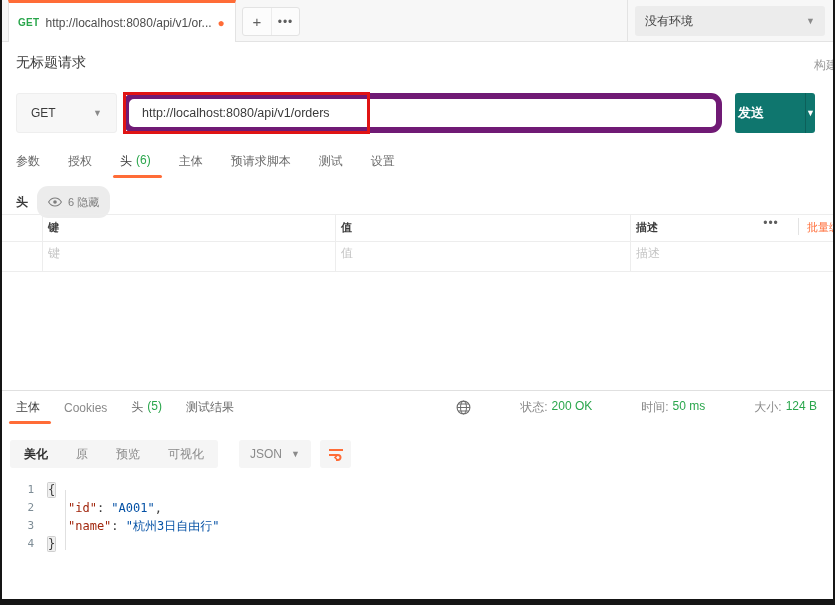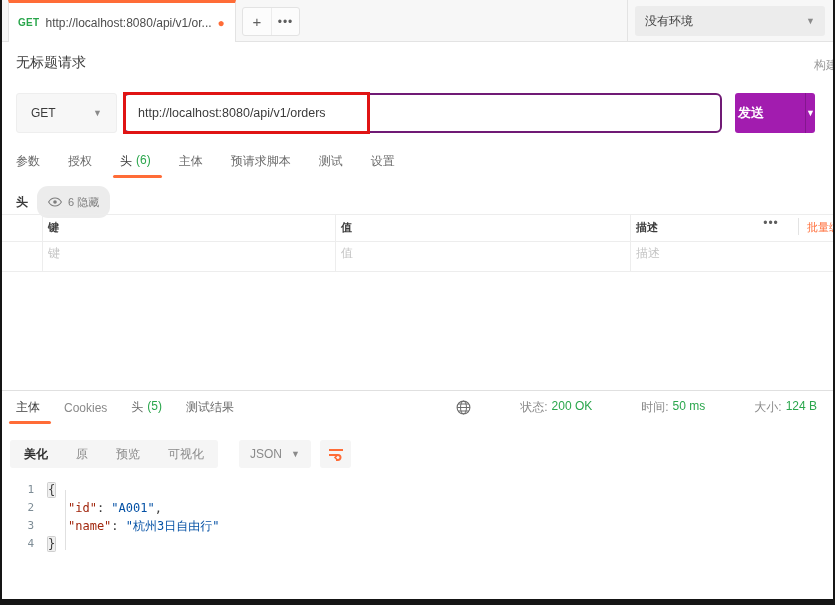--- a/index.html
+++ b/index.html
@@ -24,24 +24,24 @@
   .env-select{position:absolute;left:633px;right:8px;top:6px;height:30px;background:#ececec;border-radius:3px;
     display:flex;align-items:center;padding:0 10px;font-size:12px;color:#3b3b3b;cursor:pointer;}
   .env-caret{margin-left:auto;color:#8a8a8a;font-size:9px;}
   
   .req-title{position:absolute;left:14px;top:54px;font-size:14px;color:#3b3b3b;}
   .build-label{position:absolute;left:812px;top:57px;font-size:12px;color:#9b9b9b;white-space:nowrap;}
   
   .method-select{position:absolute;left:14px;top:93px;width:101px;height:40px;background:#f7f7f7;border:1px solid #eee;
     border-radius:3px;display:flex;align-items:center;padding:0 14px;font-size:12px;color:#3b3b3b;cursor:pointer;}
   .method-caret{margin-left:auto;color:#8a8a8a;font-size:9px;}
-  .url-input{position:absolute;left:121px;top:93px;width:599px;height:40px;background:#fff;border:2px solid #701a75;
-    border-radius:6px;display:flex;align-items:center;padding:0 13px;font-size:12.5px;color:#3b3b3b;cursor:text;}
+  .url-input{position:absolute;left:121px;top:93px;width:599px;height:40px;background:#fff;border:6px solid #701a75;
+    border-radius:11px;display:flex;align-items:center;padding:0 13px;font-size:12.5px;color:#3b3b3b;cursor:text;}
   .red-annotation{position:absolute;left:121px;top:92px;width:247px;height:42px;border:3px solid #e01414;z-index:6;pointer-events:none;}
-  .send-btn{position:absolute;left:733px;top:93px;width:80px;height:40px;background:#a21caf;border-radius:3px;display:flex;color:#fff;z-index:2;gap:38px;}
+  .send-btn{position:absolute;left:733px;top:93px;width:80px;height:40px;background:#0f766e;border-radius:3px;display:flex;color:#fff;z-index:2;gap:38px;}
   .send-main{width:66px;display:flex;align-items:center;justify-content:center;font-size:13px;font-weight:bold;cursor:pointer;}
   .send-caret{flex:1;border-left:1px solid rgba(0,0,0,.18);display:flex;align-items:center;justify-content:center;font-size:9px;cursor:pointer;}
   
   .req-tabs{position:absolute;left:14px;top:148px;height:26px;display:flex;gap:28px;align-items:center;font-size:12px;color:#6b6b6b;}
   .rtab{position:relative;display:flex;gap:4px;cursor:pointer;white-space:nowrap;}
   .rtab.active .t{color:#3b3b3b;}
   .count{color:#2aa64c;}
   .underline{position:absolute;left:-7px;right:-11px;bottom:-8px;height:3px;background:#ff6c37;border-radius:2px;}
   
   .headers-meta{position:absolute;left:14px;top:186px;display:flex;align-items:center;gap:9px;}

